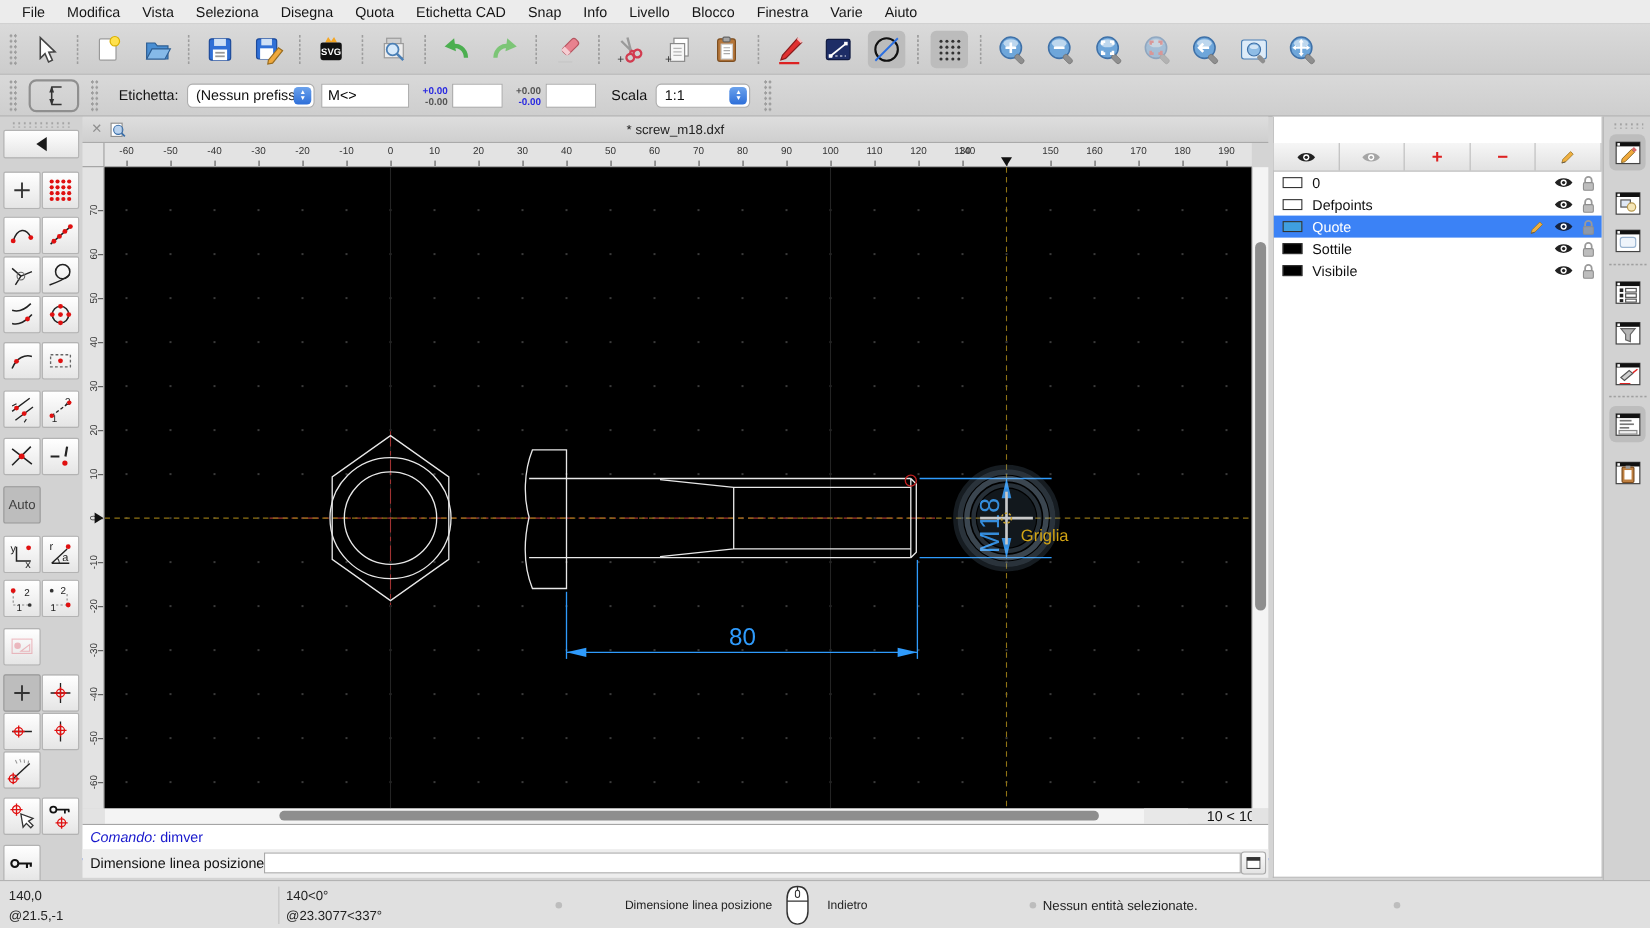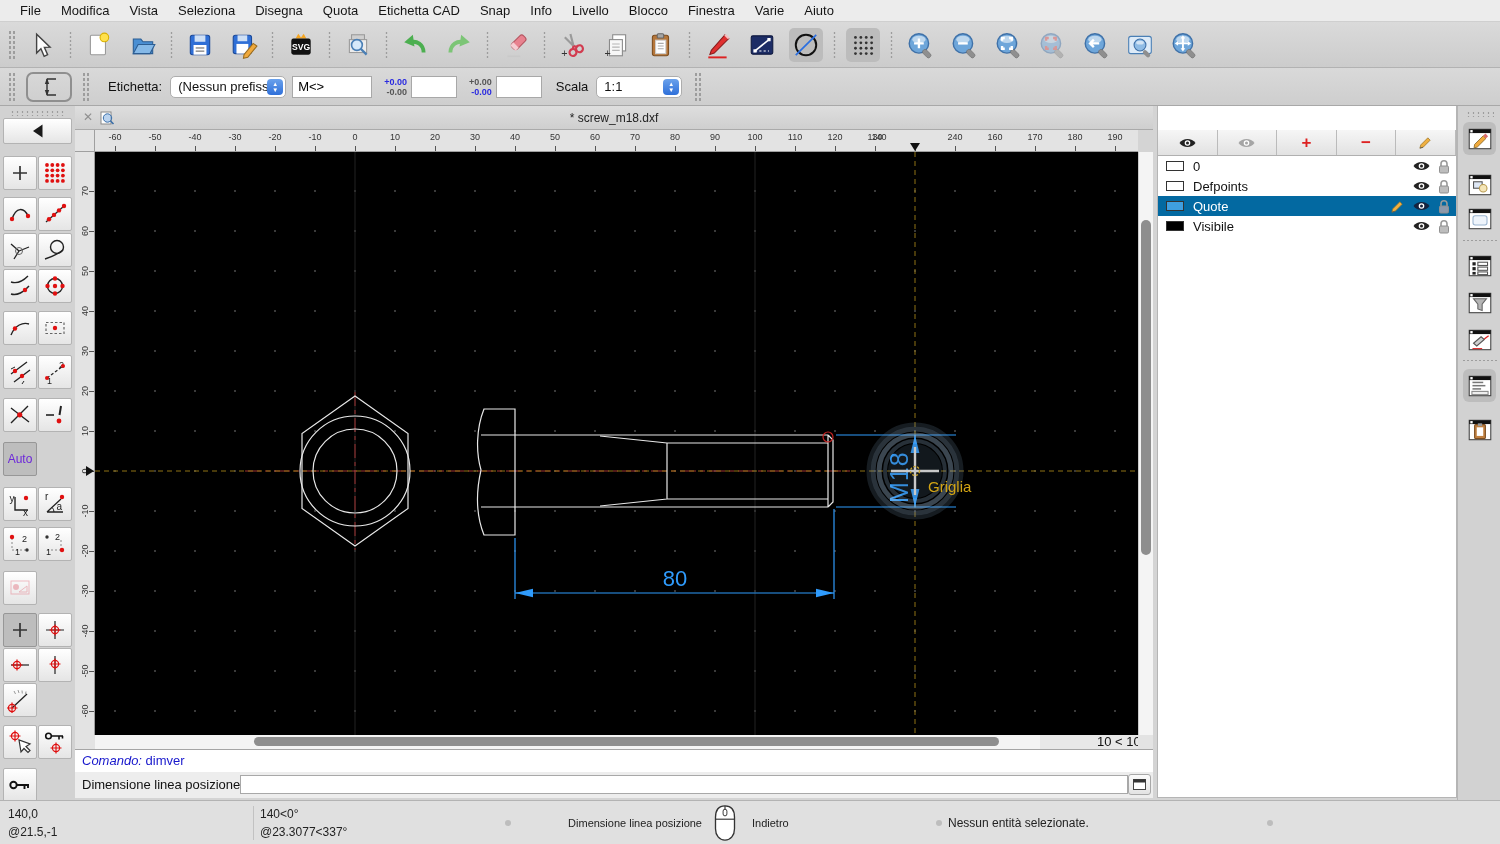--- a/index.html
+++ b/index.html
@@ -42,21 +42,21 @@
     font-family:"Liberation Sans",sans-serif; }
   .tol { display:flex; flex-direction:column; font-size:9px; line-height:10px; text-align:right;
     margin:0 4px 0 12px; font-weight:bold; }
 
   
   #palette { position:absolute; left:0; top:106px; width:75px; height:694px; background:#d2d2d2; }
   .pbtn { position:absolute; border:1px solid #b3b3b3; border-radius:2px; padding:0;
     background:linear-gradient(#ffffff,#e5e5e5); display:flex; align-items:center; justify-content:center; }
   .pbtn.pressed { background:#bdbdbd; border-color:#979797; }
   .pbtn svg { width:26px; height:26px; }
-  .pbtn .autolbl { font-size:12px; color:#6d28d9; }
+  .pbtn .autolbl { font-size:12px; color:#404040; }
 
   
   #tabbar { position:absolute; left:75px; top:106px; width:1078px; height:24px;
     background:linear-gradient(#dedede,#cfcfcf); border-bottom:1px solid #aaa; }
   #tab-close { position:absolute; left:8px; top:4px; font-size:12px; color:#8f8f8f; }
   #tab-icon { position:absolute; left:24px; top:4px; }
   #tab-title { position:absolute; left:0; top:5px; width:100%; text-align:center;
     font-size:12px; color:#222; }
   #hruler { position:absolute; left:95px; top:130px; width:1043px; height:22px; background:#e3e3e3;
     border-bottom:1px solid #9f9f9f; overflow:hidden; }
@@ -104,21 +104,21 @@
   #lpanel-head { position:absolute; left:0; top:0; width:100%; height:24px;
     background:linear-gradient(#dcdcdc,#cecece); border-bottom:1px solid #b0b0b0; }
   #lpanel-title { position:absolute; width:100%; text-align:center; top:5px; font-size:13px; color:#222; }
   .hcirc { position:absolute; top:5px; width:14px; height:14px; border:0; background:transparent; padding:0; }
   #lpanel-tools { position:absolute; left:0; top:24px; width:100%; height:26px; display:flex;
     background:linear-gradient(#f6f6f6,#e2e2e2); border-bottom:1px solid #b0b0b0; }
   .lt-btn { flex:1; border:0; border-right:1px solid #bbb; background:transparent; display:flex;
     align-items:center; justify-content:center; font-size:17px; font-weight:bold; color:#d22; padding:0; }
   #lrows { position:absolute; left:0; top:50px; width:100%; }
   .lrow { height:20px; display:flex; align-items:center; padding:0 6px 0 8px; font-size:13px; color:#111; }
-  .lrow.sel { background:#0369a1; color:#fff;text-align:center; }
+  .lrow.sel { background:#3b82f6; color:#fff;text-align:center; }
   .lsw { width:18px; height:10px; border:1px solid #333; margin-right:9px; flex:none; }
   .lrow .sp { flex:1; }
   .lrow .ic { margin-left:7px; display:flex; align-items:center; }
 
   
   #rdock { position:absolute; left:1457px; top:106px; width:43px; height:694px; background:#d2d2d2;
     border-left:1px solid #b5b5b5; }
   .dock-btn { position:absolute; left:5px; width:33px; height:33px; border:0; background:transparent;
     padding:0; display:flex; align-items:center; justify-content:center; }
   .dock-btn.on { background:#bdbdbd; border-radius:6px; }
@@ -712,21 +712,21 @@
     <span class="hlab" style="left:660px">100</span>
     <span class="htick" style="left:660px"></span>
     <span class="hlab" style="left:700px">110</span>
     <span class="htick" style="left:700px"></span>
     <span class="hlab" style="left:740px">120</span>
     <span class="htick" style="left:740px"></span>
     <span class="hlab" style="left:780px">130</span>
     <span class="htick" style="left:780px"></span>
     <span class="hlab" style="left:784px">140</span>
     <span class="htick" style="left:820px"></span>
-    <span class="hlab" style="left:860px">240</span>
+    <span class="hlab" style="left:860px">150</span>
     <span class="htick" style="left:860px"></span>
     <span class="hlab" style="left:900px">160</span>
     <span class="htick" style="left:900px"></span>
     <span class="hlab" style="left:940px">170</span>
     <span class="htick" style="left:940px"></span>
     <span class="hlab" style="left:980px">180</span>
     <span class="htick" style="left:980px"></span>
     <span class="hlab" style="left:1020px">190</span>
     <span class="htick" style="left:1020px"></span>
     <span id="hmark" style="left:815px"></span>
@@ -932,20 +932,39 @@
         </span>
     <span class="ic">
           <svg width="12" height="15" viewBox="0 0 12 15">
             <path d="M3,7 V4.8 a3,3 0 0 1 6,0 V7" fill="none" stroke="#9a9a9a" stroke-width="1.6"></path>
             <rect x="1.5" y="7" width="9" height="7" rx="1.2" fill="#8d99ab" stroke="#8f8f8f"></rect>
           </svg>
         </span>
   </div>
       <div class="lrow ">
     <span class="lsw" style="background:#000000"></span>
+    <span>Sottile</span>
+    <span class="sp"></span>
+
+    <span class="ic">
+          <svg width="19" height="12" viewBox="0 0 19 12">
+            <path d="M1.5,6 C5,0.8 14,0.8 17.5,6 C14,11.2 5,11.2 1.5,6 Z" fill="#222"></path>
+            <circle cx="9.5" cy="6" r="2.8" fill="#fff"></circle>
+            <circle cx="9.5" cy="6" r="1.5" fill="#222"></circle>
+          </svg>
+        </span>
+    <span class="ic">
+          <svg width="12" height="15" viewBox="0 0 12 15">
+            <path d="M3,7 V4.8 a3,3 0 0 1 6,0 V7" fill="none" stroke="#9a9a9a" stroke-width="1.6"></path>
+            <rect x="1.5" y="7" width="9" height="7" rx="1.2" fill="#bdbdbd" stroke="#8f8f8f"></rect>
+          </svg>
+        </span>
+  </div>
+      <div class="lrow ">
+    <span class="lsw" style="background:#000000"></span>
     <span>Visibile</span>
     <span class="sp"></span>
 
     <span class="ic">
           <svg width="19" height="12" viewBox="0 0 19 12">
             <path d="M1.5,6 C5,0.8 14,0.8 17.5,6 C14,11.2 5,11.2 1.5,6 Z" fill="#222"></path>
             <circle cx="9.5" cy="6" r="2.8" fill="#fff"></circle>
             <circle cx="9.5" cy="6" r="1.5" fill="#222"></circle>
           </svg>
         </span>

